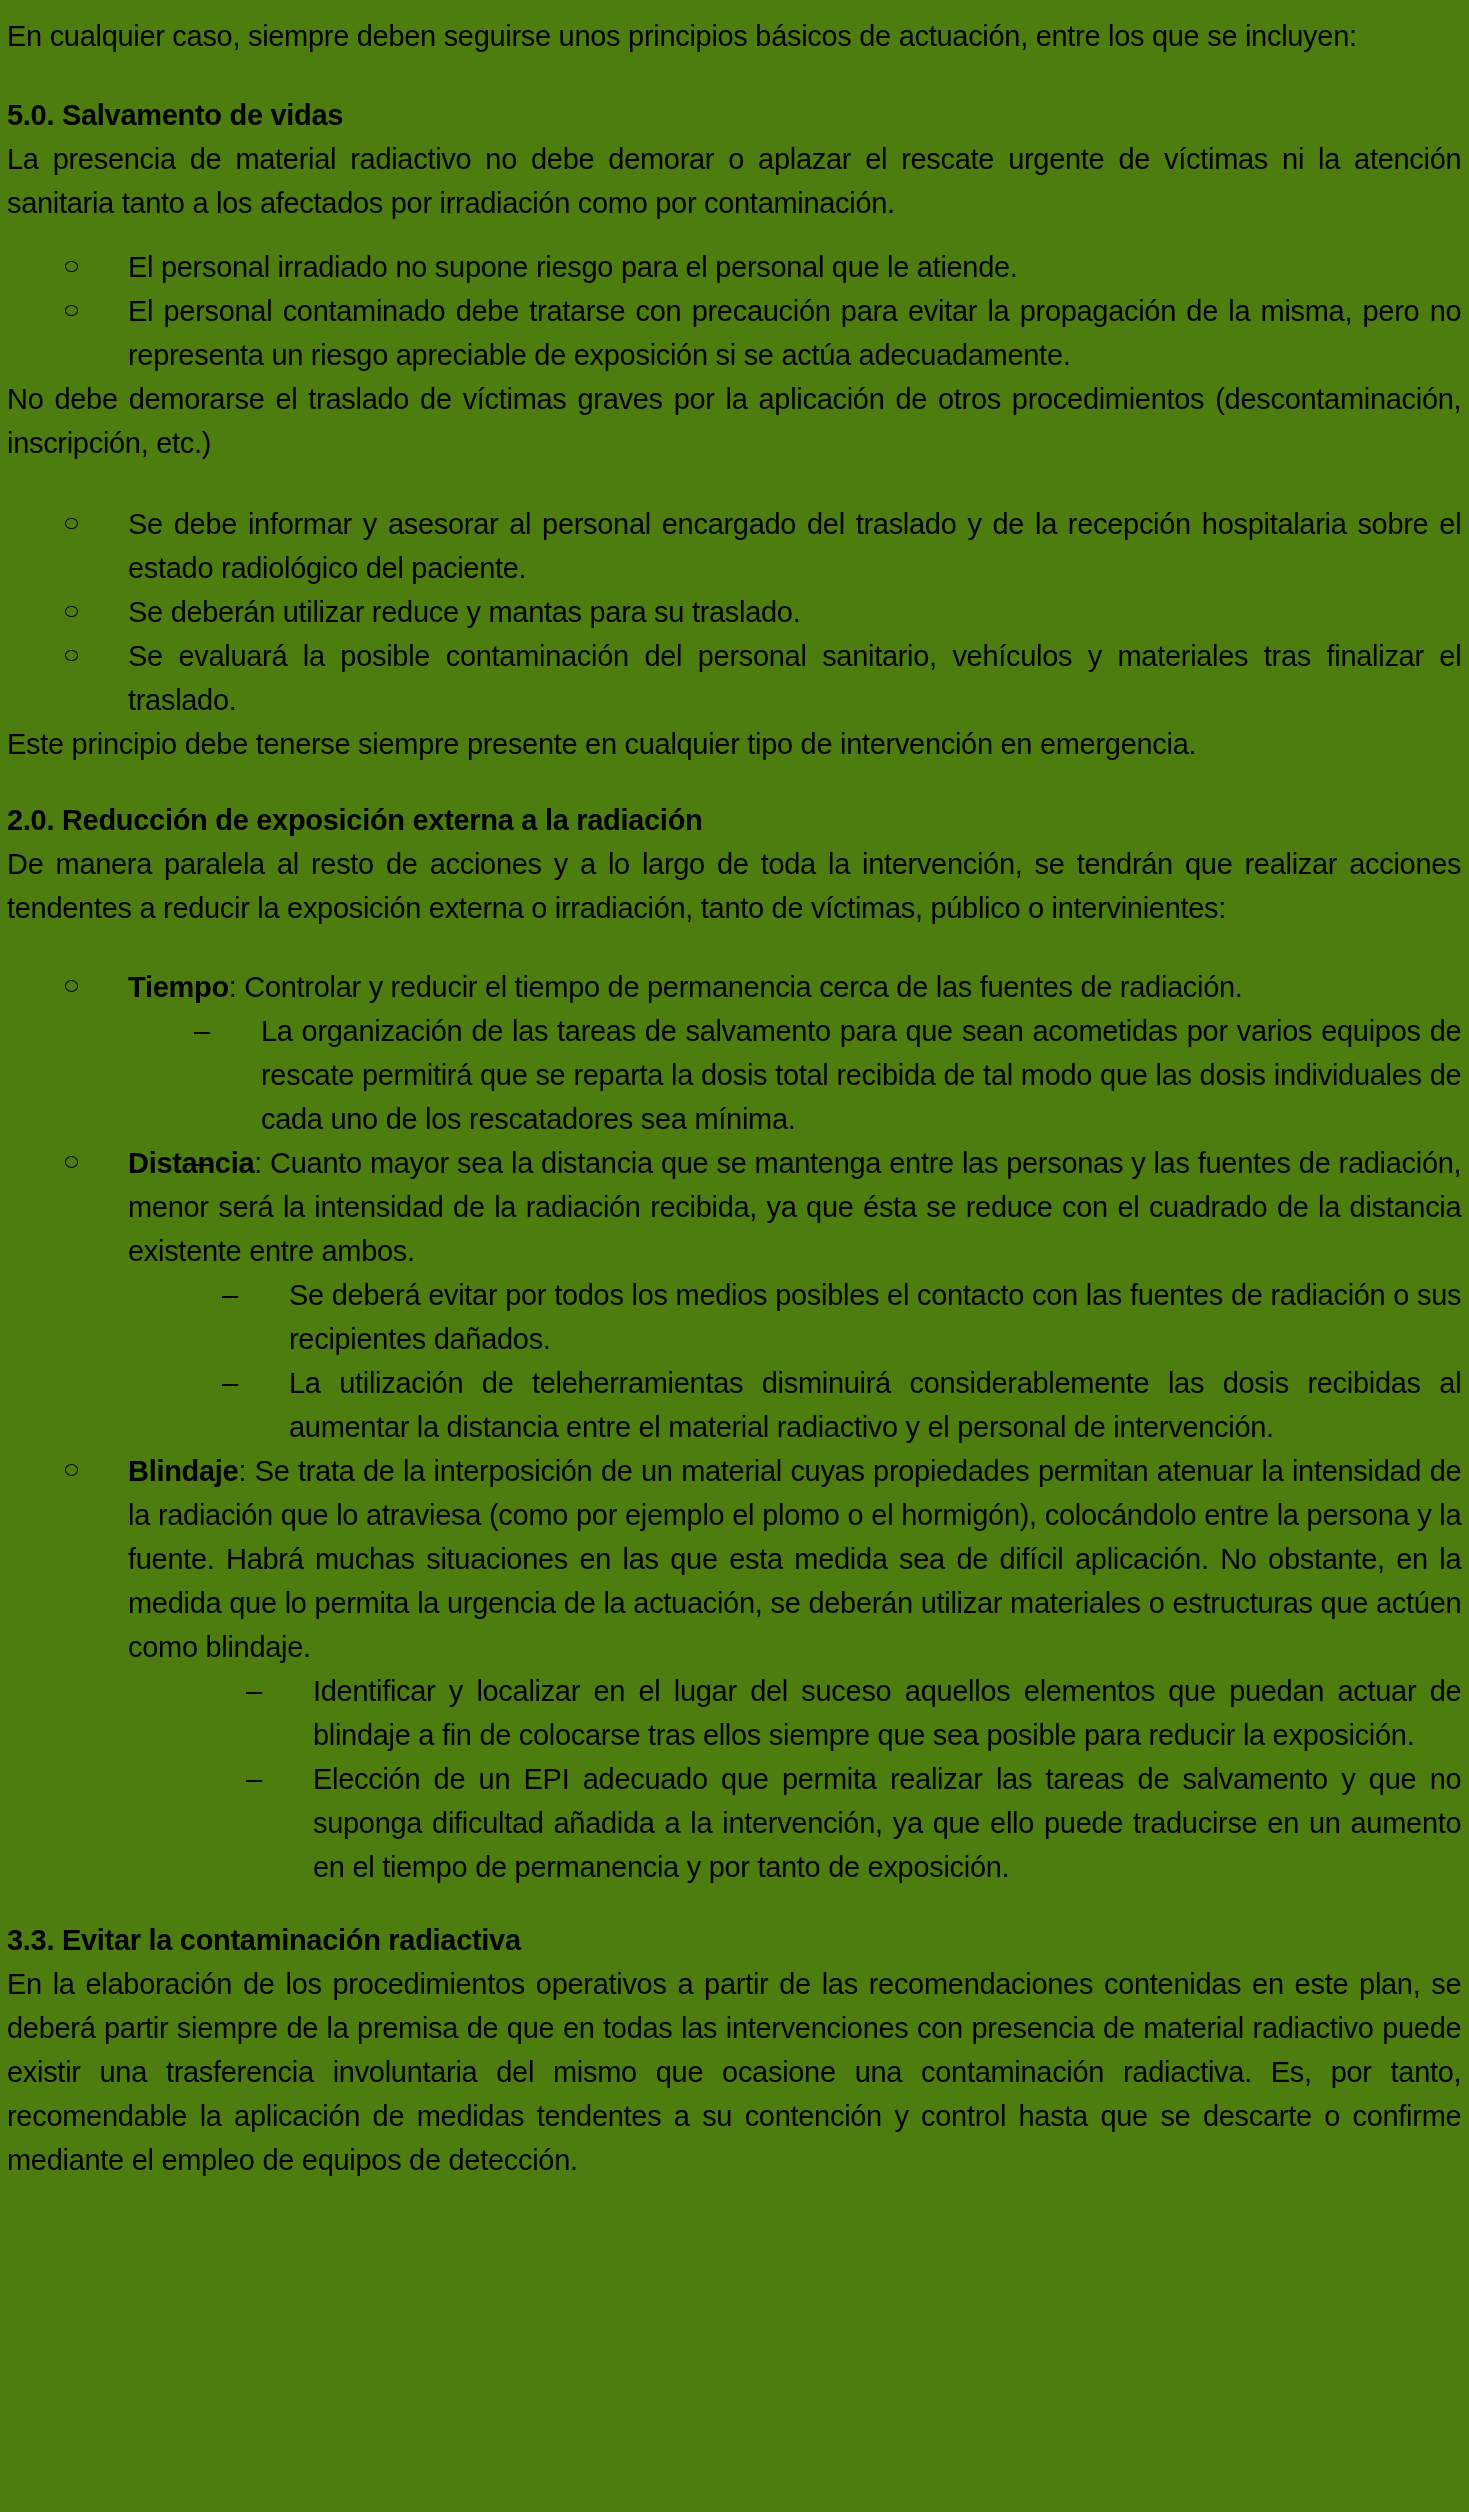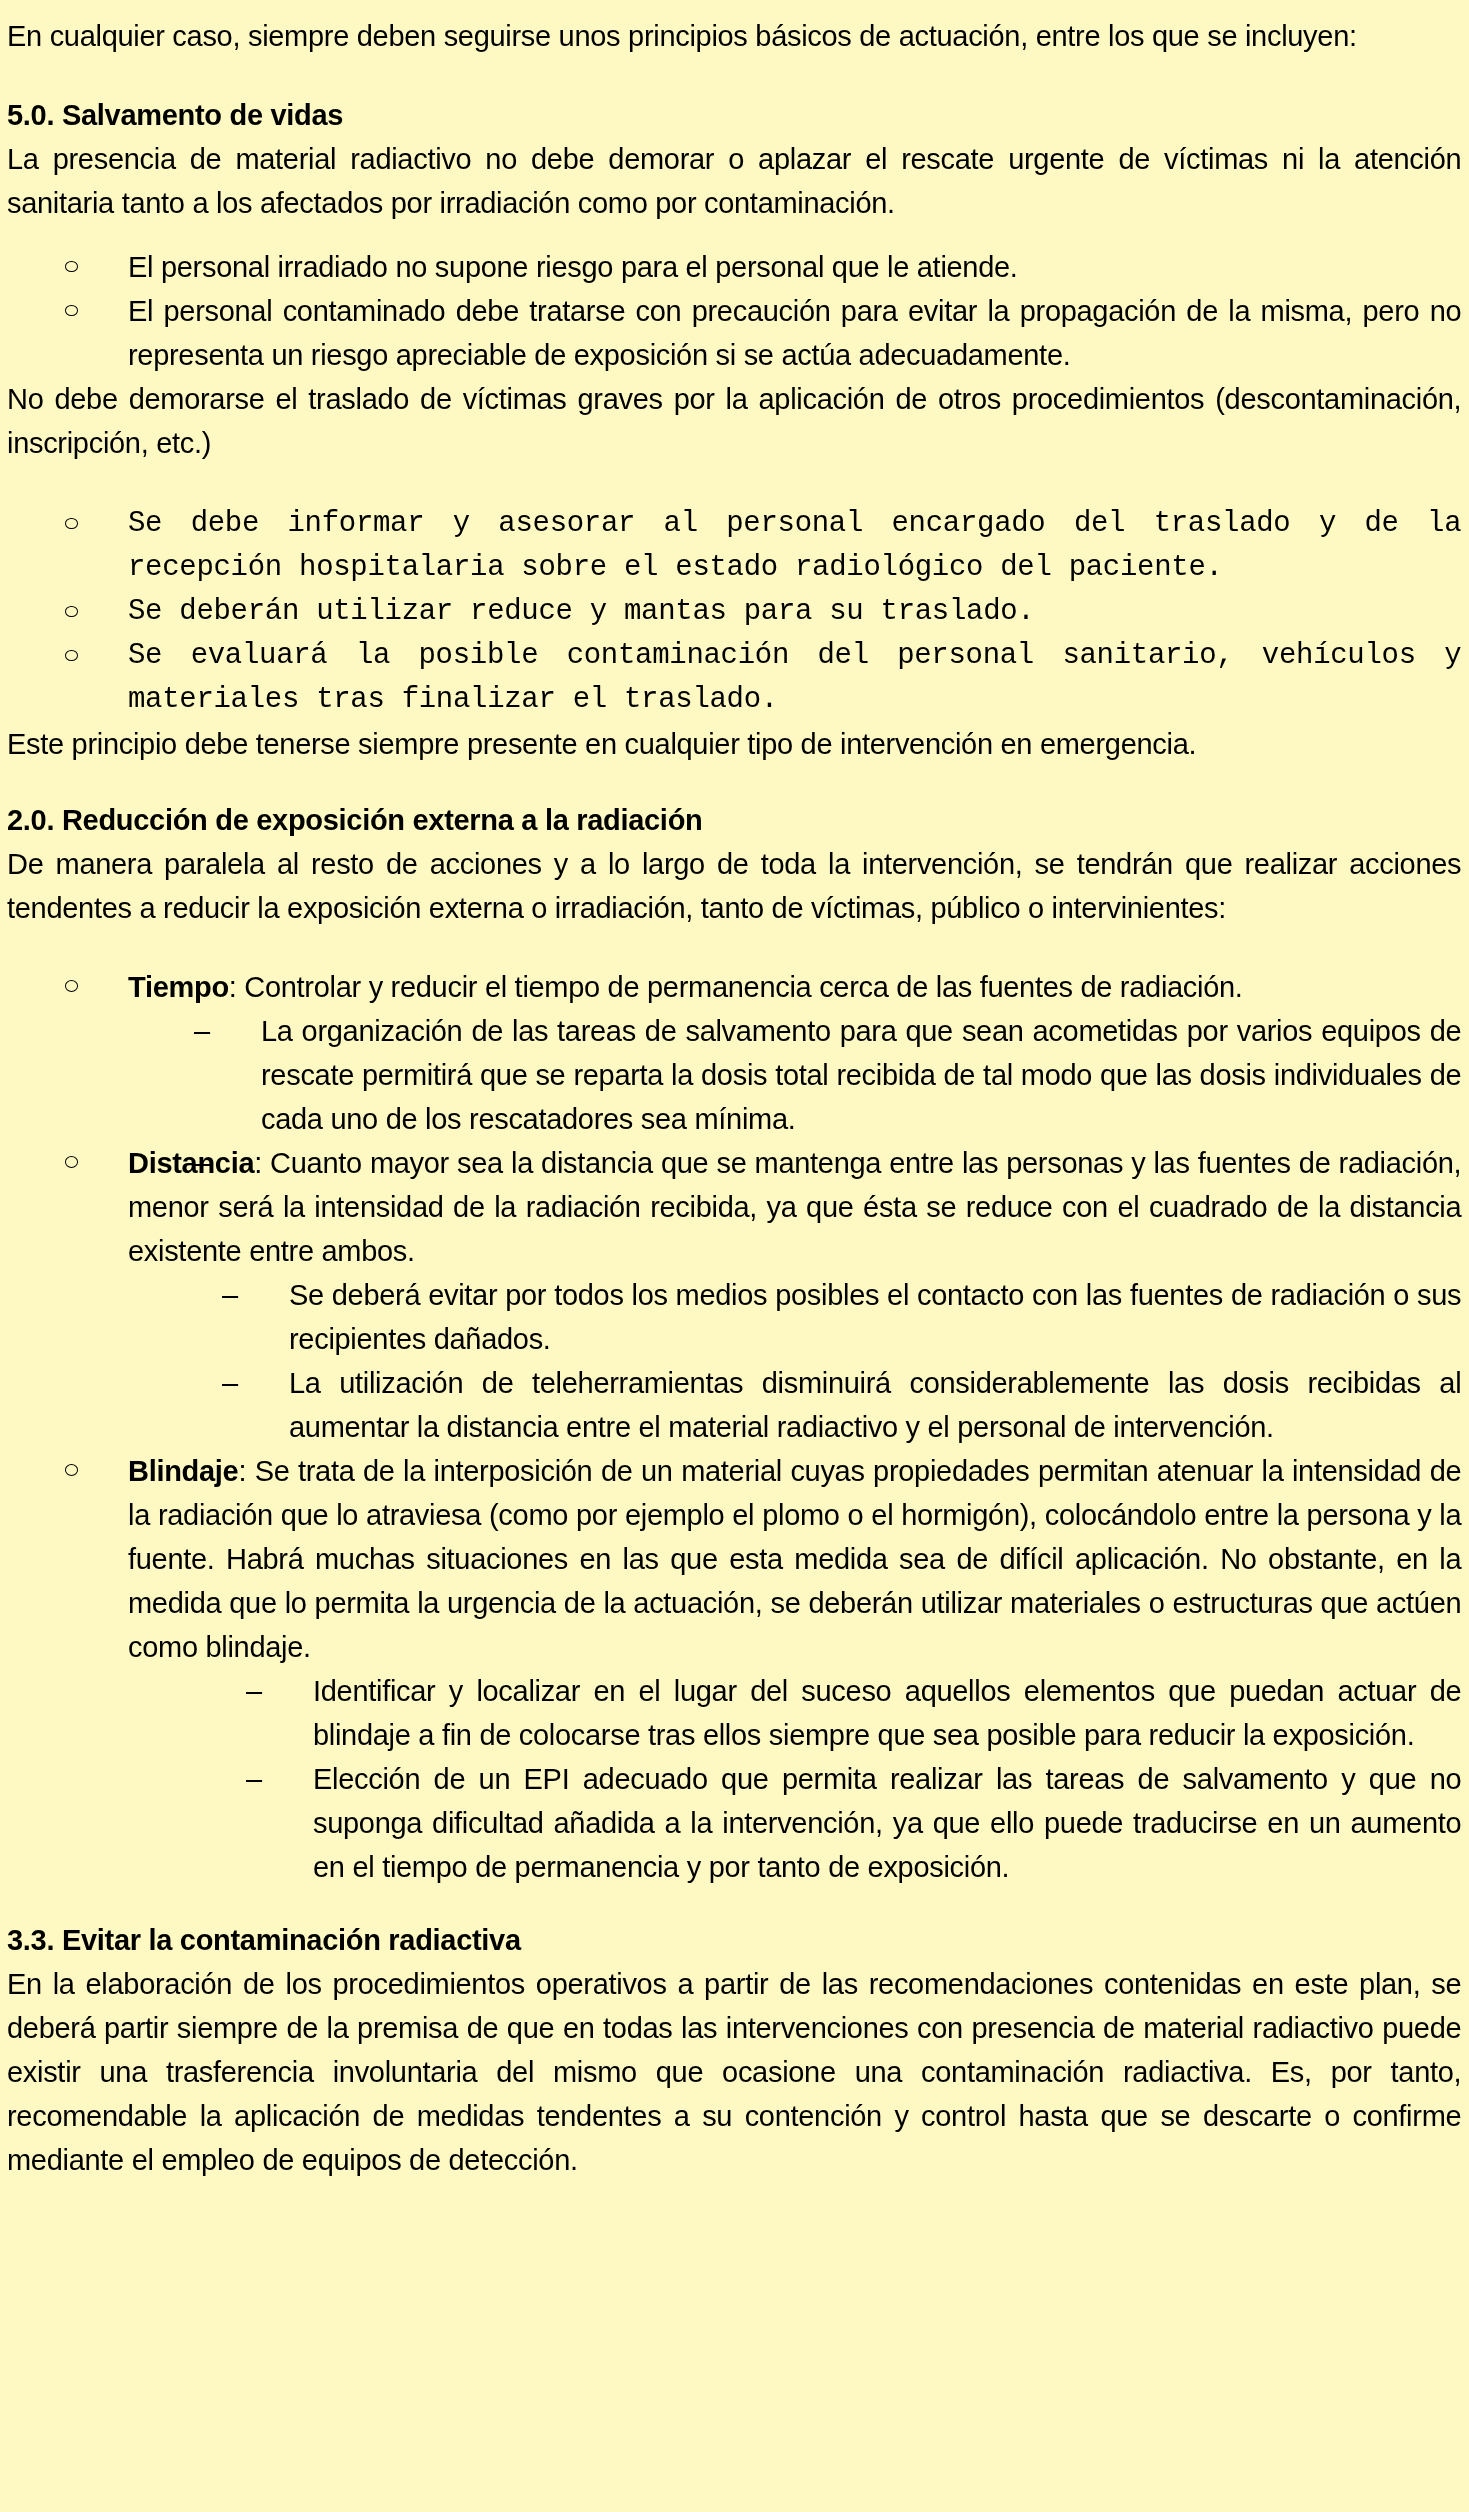--- a/index.html
+++ b/index.html
@@ -8,29 +8,29 @@
     width: 1470px;
     min-height: 2512px;
     box-sizing: border-box;
     padding: 14px 8.7px 21px 7px;
     font-family: "Liberation Sans", "DejaVu Sans", sans-serif;
     font-size: 29px;
     letter-spacing: -0.3px;
     line-height: 44px;
     color: #000000;
     text-align: justify;
-    background: #fef9c3;
+    background: #4d7c0f;
   }
   p, h2 { margin: 0; padding: 0; font-size: 29px; line-height: 44px; }
   h2 { font-weight: bold; text-align: left; }
   .b { font-weight: bold; margin-top: 16px; }
   
   .gap-a { margin-top: 35px; }
   .gap-b { margin-top: 20px; }
-  .gap-c { margin-top: 37px; font-family: Liberation Mono, monospace; }
+  .gap-c { margin-top: 37px; }
   .gap-d { margin-top: 31.5px; }
   .gap-e { margin-top: 29px; }
   
   .li1 { position: relative; padding-left: 121px; }
   .cmark {
     position: absolute;
     left: 58px;
     top: 15.7px;
     width: 13px;
     height: 11.4px;

